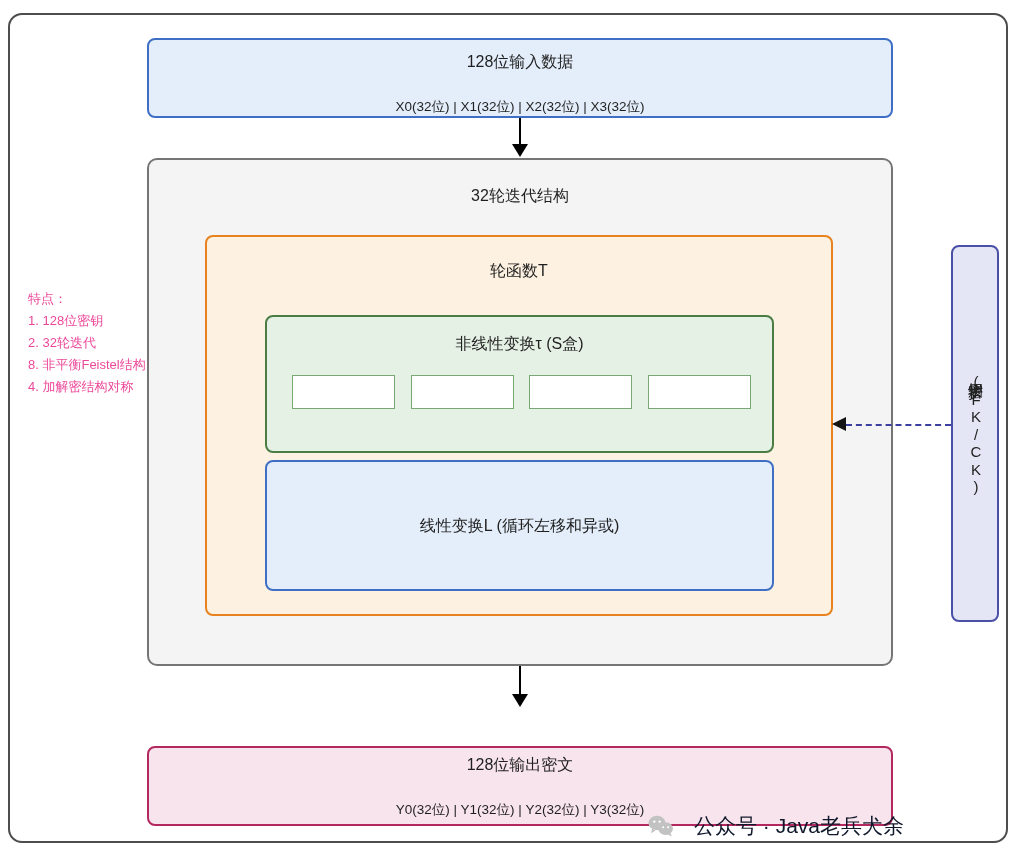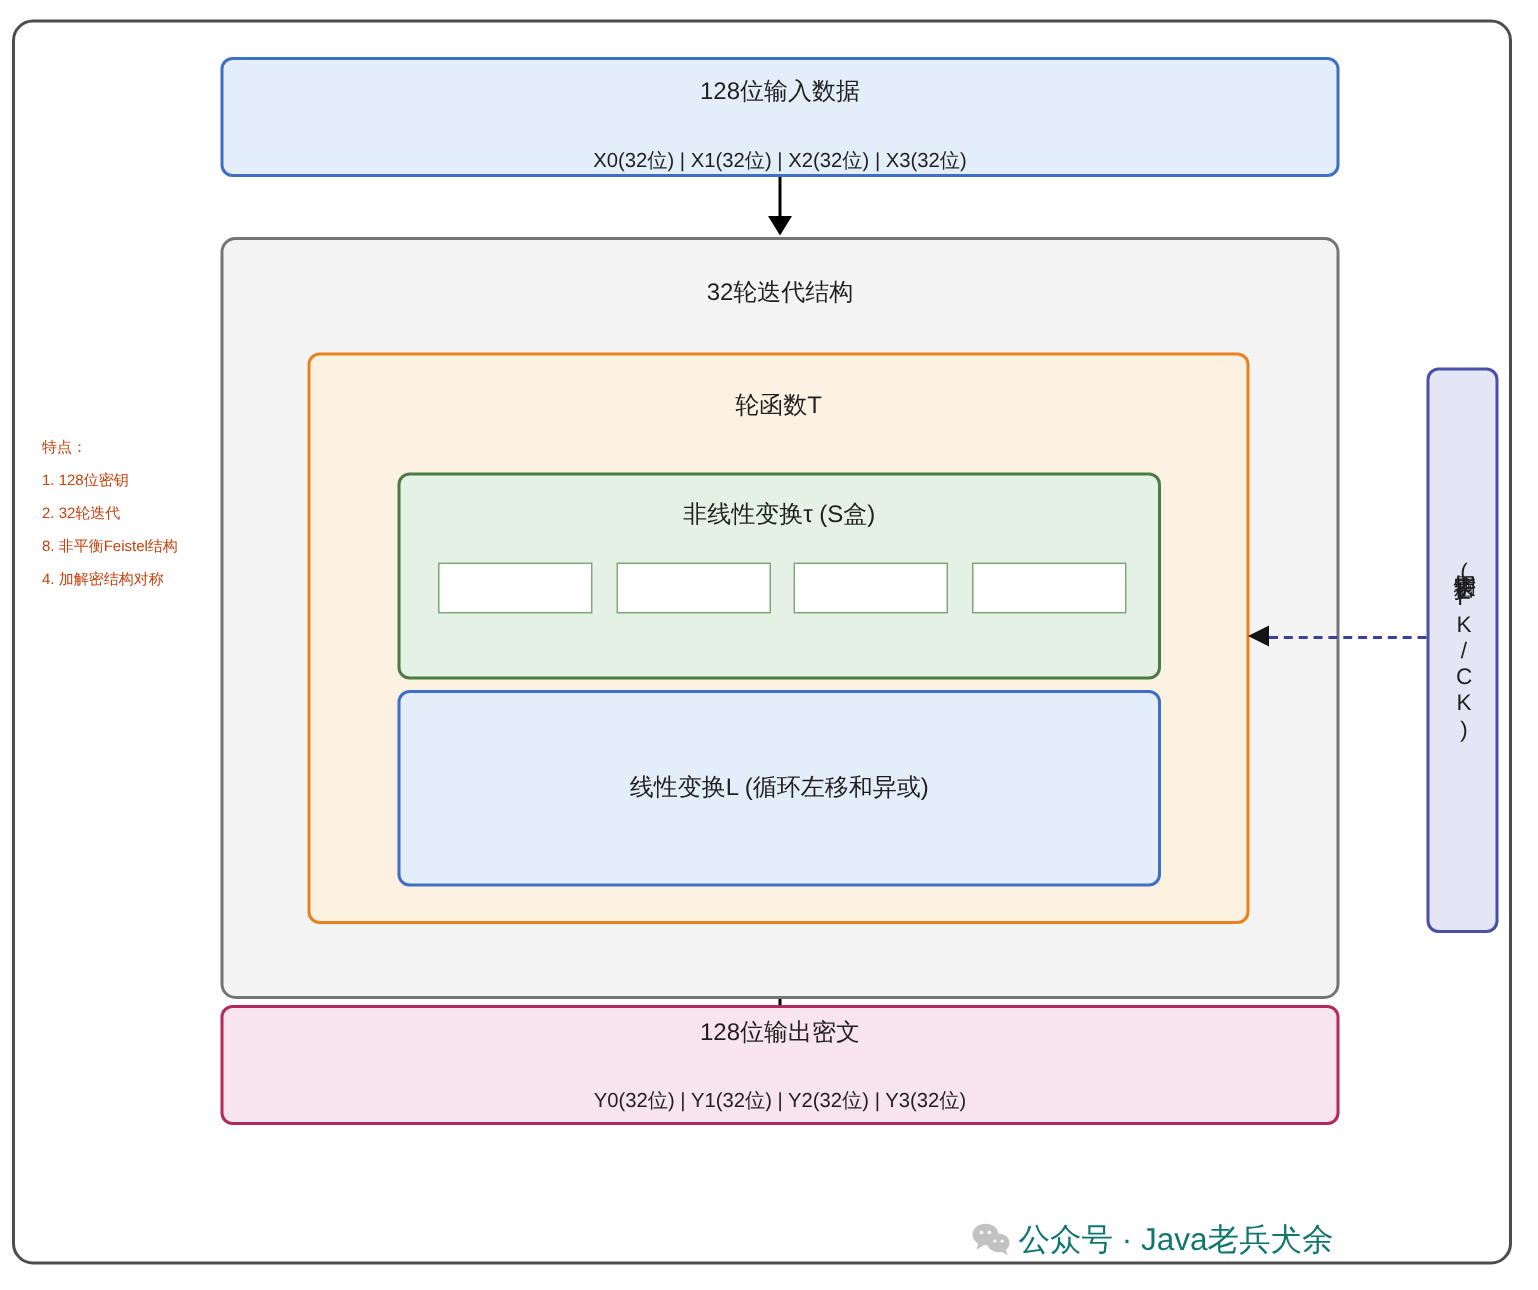--- a/index.html
+++ b/index.html
@@ -132,21 +132,21 @@
     height: 131px;
     background: #e4eefb;
     border: 2px solid #3f6fc4;
     border-radius: 8px;
     justify-content: center;
   }
 
   
   .output-box {
     left: 147px;
-    top: 670px;
+    top: 746px;
     width: 746px;
     height: 80px;
     background: #f8e4ec;
     border: 2px solid #b3285f;
     justify-content: center;
     padding-top: 2px;
   }
 
   
   .key-box {
@@ -171,22 +171,22 @@
     text-orientation: upright;
     letter-spacing: 0.5px;
   }
 
   
   .features {
     position: absolute;
     left: 28px;
     top: 288px;
     width: 160px;
-    font-size: 10px;
-    color: #c2410c;
+    font-size: 13px;
+    color: #ec4899;
     line-height: 22px;
   }
   .features div { white-space: nowrap; }
 
   
   .arrow-line {
     position: absolute;
     background: #000000;
     width: 2px;
   }
@@ -223,22 +223,22 @@
     border-right: 14px solid #141414;
   }
 
   
   .watermark {
     position: absolute;
     left: 648px;
     top: 812px;
     display: flex;
     align-items: center;
-    gap: 5px;
-    color: #0f766e;
+    gap: 20px;
+    color: #0f172a;
     font-size: 21px;
     white-space: nowrap;
   }
   .wechat-icon { display: block; }
 </style>
 </head>
 <body>
 
 <div id="canvas">
 

